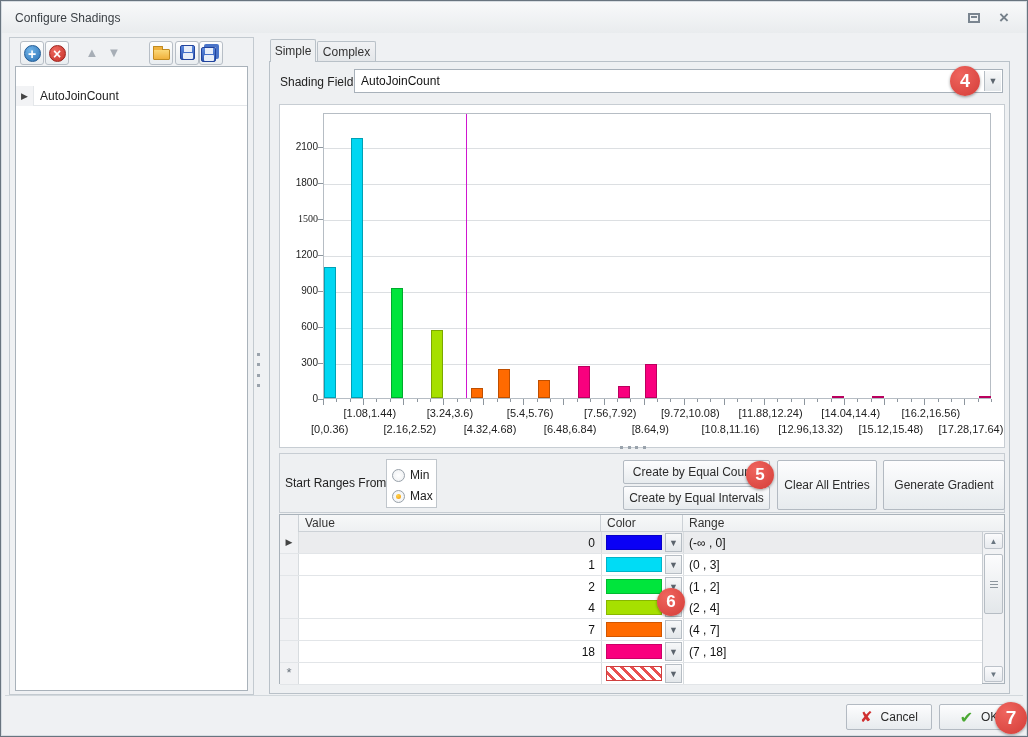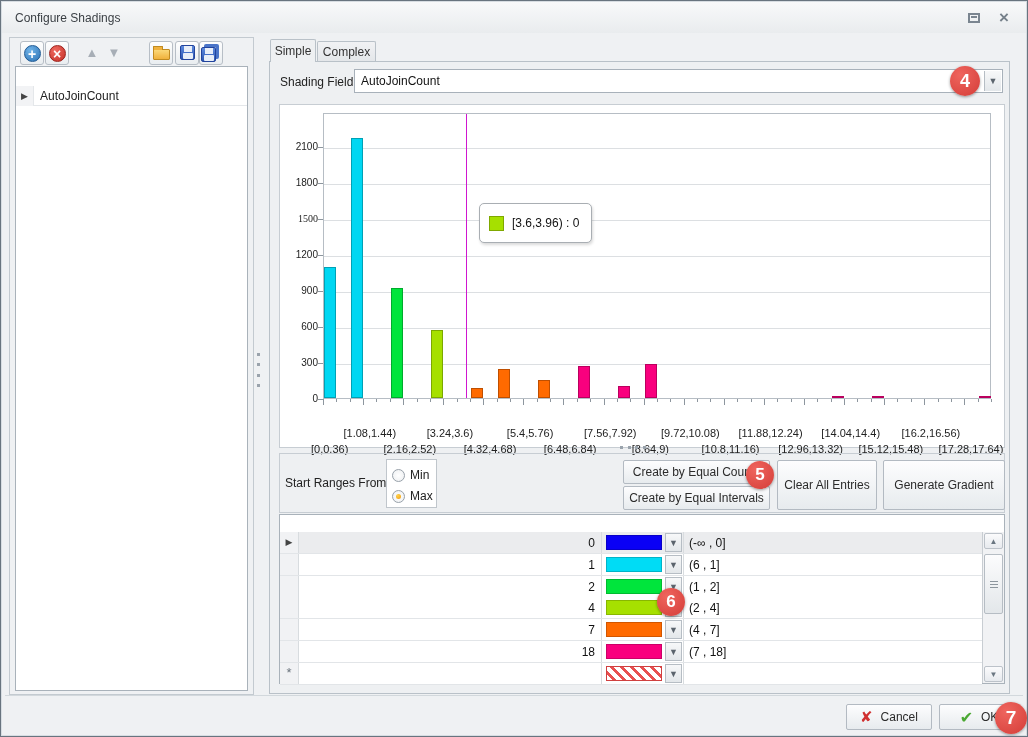--- a/index.html
+++ b/index.html
@@ -57,21 +57,21 @@
   .dd-btn{position:absolute;right:1px;top:1px;width:17px;height:20px;background:linear-gradient(#f7f8f9,#e3e7ea);
     border-left:1px solid #b6bdc4;text-align:center;color:#5b646d;font-size:9px;line-height:20px;cursor:pointer;}
   
   .chartbox{position:absolute;left:9px;top:42px;width:726px;height:344px;background:#fff;border:1px solid #c7cdd3;}
   .plot{position:absolute;left:43px;top:8px;width:668px;height:286px;border:1px solid #b6bdc4;background:#fff;}
   .gridline{position:absolute;left:0;right:0;height:1px;background:#dcdfe2;}
   .bar{position:absolute;border:1px solid rgba(0,0,0,0.25);}
   .ylab{position:absolute;left:2px;width:36px;text-align:right;font-size:10px;color:#222;}
   .ytick{position:absolute;width:5px;height:1px;background:#8d969e;left:38px;}
   .xtick{position:absolute;width:1px;background:#8d969e;}
-  .xlab{position:absolute;font-size:11px;color:#222;white-space:nowrap;transform:translateX(-50%);margin-top:20px;}
+  .xlab{position:absolute;font-size:11px;color:#222;white-space:nowrap;transform:translateX(-50%);}
   .crosshair{position:absolute;top:0;bottom:0;width:1px;background:#cf16cf;}
   .tooltip{position:absolute;left:199px;top:98px;width:113px;height:40px;background:#fff;border:1px solid #a9aeb3;
     border-radius:5px;box-shadow:1px 2px 3px rgba(0,0,0,0.15);display:flex;align-items:center;padding:0 9px;gap:8px;z-index:5;}
   .tt-swatch{width:15px;height:15px;border:1px solid #7fa800;flex:none;}
   .tt-text{font-size:12px;color:#111;white-space:nowrap;}
   .hsplit{position:absolute;left:350px;top:384px;width:26px;height:4px;display:flex;justify-content:space-between;cursor:row-resize;}
   .hsplit i{width:3px;height:3px;background:#9aa3ac;display:block;}
   
   .controls{position:absolute;left:9px;top:391px;width:726px;height:60px;border:1px solid #c7cdd3;}
   .ctl-label{position:absolute;left:5px;top:22px;font-size:12px;color:#222;}
@@ -199,24 +199,20 @@
           <div class="bar" style="left: 173.68px; width: 12.36px; bottom: 0px; height: 28.8px; background: rgb(255, 106, 0);"></div>
           <div class="bar" style="left: 213.76px; width: 12.36px; bottom: 0px; height: 18px; background: rgb(255, 106, 0);"></div>
           <div class="bar" style="left: 253.84px; width: 12.36px; bottom: 0px; height: 32.4px; background: rgb(249, 0, 126);"></div>
           <div class="bar" style="left: 293.92px; width: 12.36px; bottom: 0px; height: 12px; background: rgb(249, 0, 126);"></div>
           <div class="bar" style="left: 320.64px; width: 12.36px; bottom: 0px; height: 33.6px; background: rgb(249, 0, 126);"></div>
           <div class="bar" style="left: 507.68px; width: 12.36px; bottom: 0px; height: 2px; background: rgb(249, 0, 126);"></div>
           <div class="bar" style="left: 547.76px; width: 12.36px; bottom: 0px; height: 2.4px; background: rgb(249, 0, 126);"></div>
           <div class="bar" style="left: 654.64px; width: 12.36px; bottom: 0px; height: 2px; background: rgb(249, 0, 126);"></div>
           <div class="crosshair" style="left: 141.764px;"></div>
         </div>
-      <div class="tooltip">
-        <div class="tt-swatch" id="tt-swatch" style="background: rgb(166, 224, 0);"></div>
-        <div class="tt-text">[3.6,3.96) : 0</div>
-      </div>
     <div class="ylab" style="top: 288px;">0</div>
         <div class="ytick" style="top: 294px;"></div>
         <div class="ylab" style="top: 252px;">300</div>
         <div class="ytick" style="top: 258px;"></div>
         <div class="ylab" style="top: 216px;">600</div>
         <div class="ytick" style="top: 222px;"></div>
         <div class="ylab" style="top: 180px;">900</div>
         <div class="ytick" style="top: 186px;"></div>
         <div class="ylab" style="top: 144px;">1200</div>
         <div class="ytick" style="top: 150px;"></div>
@@ -315,38 +311,44 @@
           <span class="radio-lb">Max</span>
         </div>
       </div>
       <div class="btn" style="left:343px;top:6px;width:147px;height:24px;">Create by Equal Counts</div>
       <div class="btn" style="left:343px;top:32px;width:147px;height:24px;">Create by Equal Intervals</div>
       <div class="btn" style="left:603px;top:6px;width:122px;height:50px;">Generate Gradient</div>
       <div class="btn" style="left:497px;top:6px;width:100px;height:50px;">Clear All Entries</div>
     </div>
 
     <div class="grid" id="grid">
+      <div class="g-head">
+        <div class="g-col" style="left:0;width:19px;padding:0;background:#f1f2f4;"></div>
+        <div class="g-col" style="left:19px;width:302px;">Value</div>
+        <div class="g-col" style="left:321px;width:82px;">Color</div>
+        <div class="g-col" style="left:403px;width:300px;border-right:none;">Range</div>
+      </div>
       <div id="grid-rows">
           <div class="g-row sel" style="top: 17px;">
             <div class="g-ind" style="font-size: 9px; line-height: 21px;">▶</div>
             <div class="cell-val">0</div>
             <div class="cell-sep" style="left: 321px;"></div>
             <div class="swatch" style="background: rgb(10, 0, 245);"></div>
             <div class="cell-dd">▼</div>
             <div class="cell-sep" style="left: 403px;"></div>
             <div class="cell-range">(-∞ , 0]</div>
           </div>
           <div class="g-row" style="top: 38.8px;">
             <div class="g-ind" style="font-size: 9px; line-height: 21px;"></div>
             <div class="cell-val">1</div>
             <div class="cell-sep" style="left: 321px;"></div>
             <div class="swatch" style="background: rgb(0, 220, 245);"></div>
             <div class="cell-dd">▼</div>
             <div class="cell-sep" style="left: 403px;"></div>
-            <div class="cell-range">(6 , 1]</div>
+            <div class="cell-range">(0 , 3]</div>
           </div>
           <div class="g-row" style="top: 60.6px;">
             <div class="g-ind" style="font-size: 9px; line-height: 21px;"></div>
             <div class="cell-val">2</div>
             <div class="cell-sep" style="left: 321px;"></div>
             <div class="swatch" style="background: rgb(0, 229, 60);"></div>
             <div class="cell-dd">▼</div>
             <div class="cell-sep" style="left: 403px;"></div>
             <div class="cell-range">(1 , 2]</div>
           </div>

